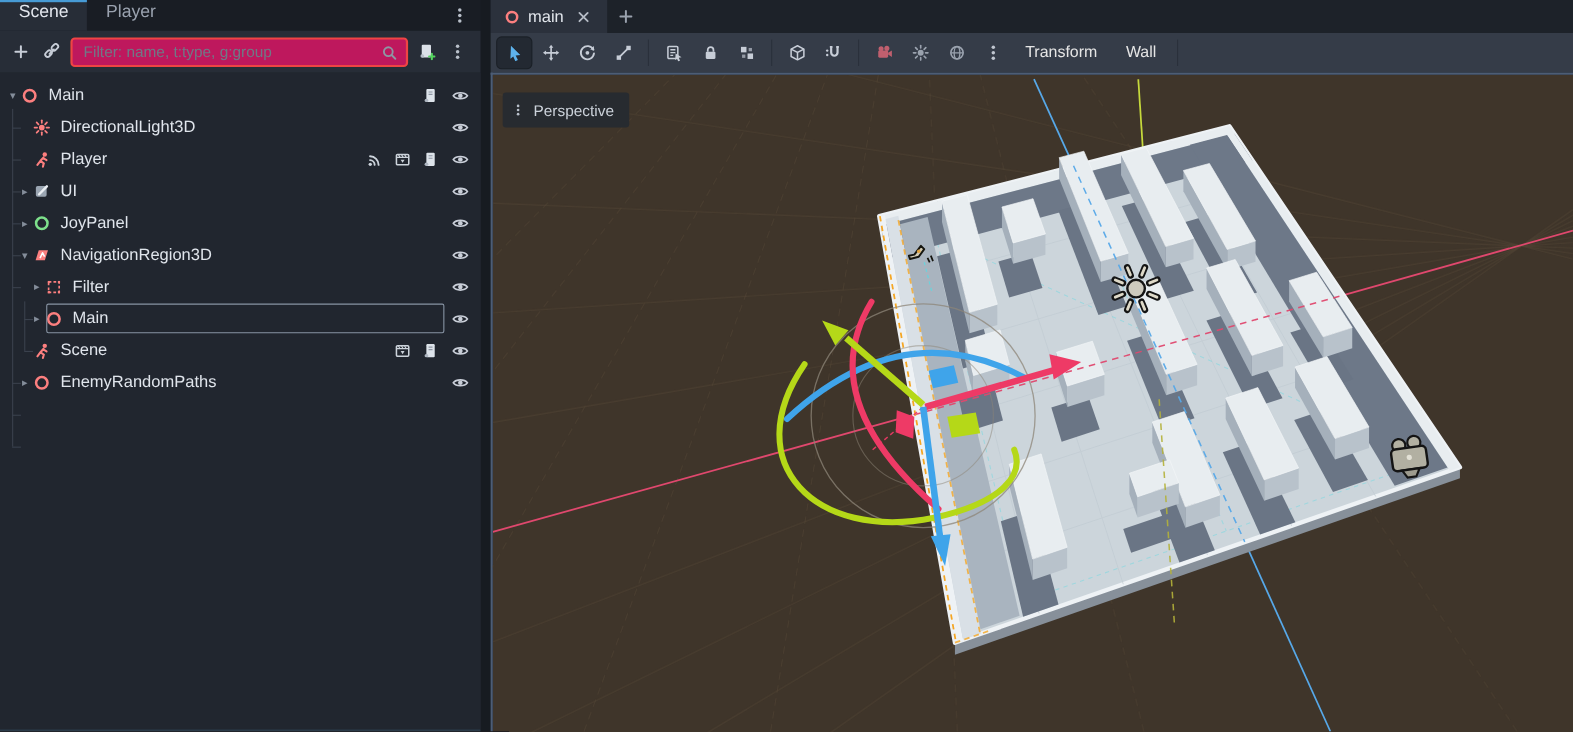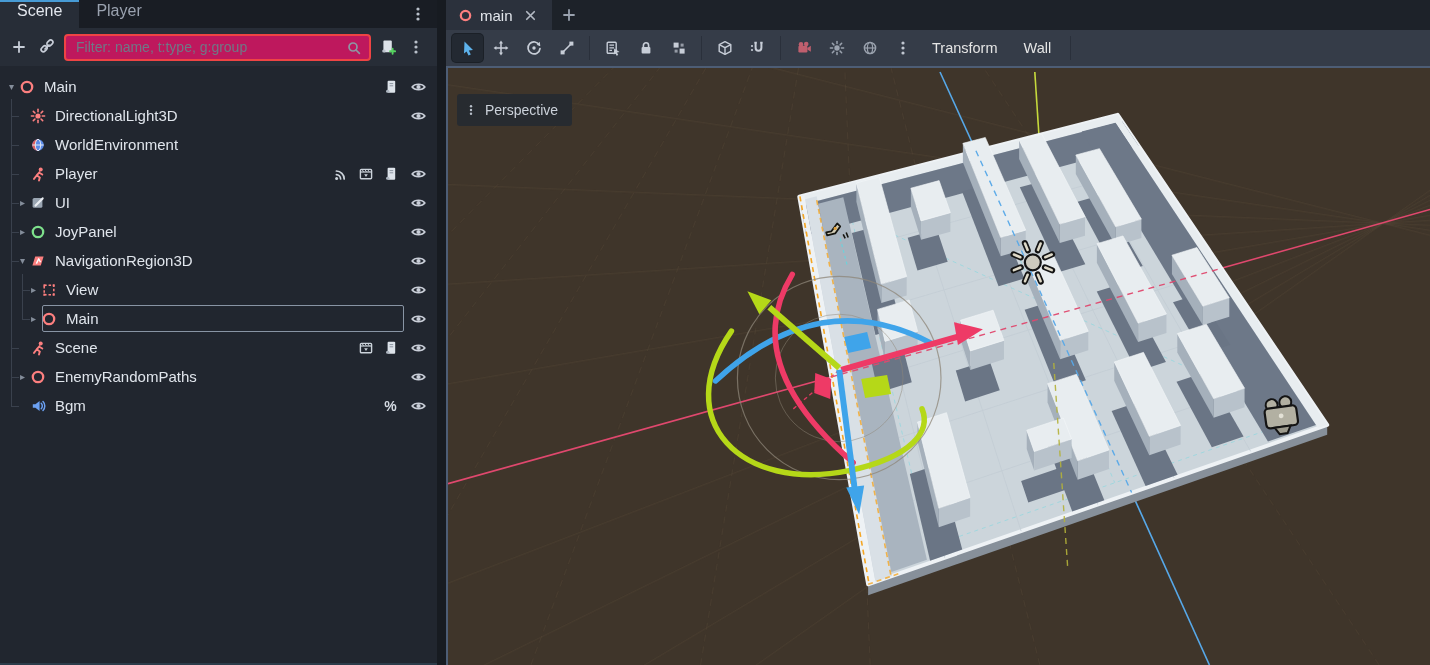--- a/index.html
+++ b/index.html
@@ -57,21 +57,21 @@
              padding:0 6px; gap:2px; }
   .tb-btn { width:31px; height:28px; display:flex; align-items:center; justify-content:center;
             border-radius:4px; flex:0 0 auto; }
   .tb-btn.active { background:#232932; box-shadow:0 0 0 1px #1b2027; }
   .tb-sep { width:1px; height:24px; background:#2a303b; margin:0 5px; flex:0 0 auto; }
   .tb-menu { color:#e5e5e5; font-size:14.5px; padding:0 12px; flex:0 0 auto; }
 
   .canvas-wrap { flex:1; position:relative; border-top:2px solid #4d5d75;
                  border-left:2px solid #4d5d75; min-height:0; }
   .canvas-wrap svg.scene3d { position:absolute; inset:0; width:100%; height:100%; display:block; }
-  .persp-btn { position:absolute; left:9px; top:26px; background:rgba(37,42,49,0.92);
+  .persp-btn { position:absolute; left:9px; top:16px; background:rgba(37,42,49,0.92);
      border-radius:3px; display:flex; align-items:center; gap:8px; padding:5px 14px 5px 8px; }
   .persp-btn span.lbl { color:#ccd2da; font-size:14px; }
 </style>
 </head>
 <body>
 
 <div class="app">
 
   <div class="dock">
     <div class="dock-tabs">
@@ -185,35 +185,20 @@
               <path d="M1.6 8C4.2 4.4 11.8 4.4 14.4 8 11.8 11.6 4.2 11.6 1.6 8z" stroke="#c9ced8" stroke-width="1.5" fill="none"></path>
               <circle cx="8" cy="8" r="2.1" fill="#c9ced8"></circle>
             </svg>
           </span>
         </div>
         <div class="tree-row">
           <span class="tr-spacer" style="width:15px"></span>
           <span class="tr-arrow"></span>
           <span class="tr-icon">
             <svg width="16" height="16" viewBox="0 0 16 16">
-              <circle cx="8" cy="8" r="5.8" fill="#5b8be8"></circle>
-              <path d="M8 2.2a5.8 5.8 0 0 0 0 11.6 9 9 0 0 1-2.6-5.8A9 9 0 0 1 8 2.2z" fill="#e05c5c"></path>
-              <ellipse cx="8" cy="8" rx="2.7" ry="5.7" stroke="#dfe7f5" stroke-width="1" fill="none"></ellipse>
-              <path d="M2.3 8h11.4" stroke="#dfe7f5" stroke-width="1"></path>
-            </svg>
-          </span>
-          <span class="tr-label">WorldEnvironment</span>
-          <span class="tr-fill"></span>
-          <span class="tr-eye"></span>
-        </div>
-        <div class="tree-row">
-          <span class="tr-spacer" style="width:15px"></span>
-          <span class="tr-arrow"></span>
-          <span class="tr-icon">
-            <svg width="16" height="16" viewBox="0 0 16 16">
               <circle cx="10.7" cy="3.4" r="2" fill="#fc7f7f"></circle>
               <g stroke="#fc7f7f" stroke-width="1.9" stroke-linecap="round" fill="none">
                 <path d="M9.6 6.1L6.8 9.2M6.8 9.2L4 12.9M6.8 9.2l3 2.3-.8 3M9.3 6.7l3 1.8"></path>
               </g>
             </svg>
           </span>
           <span class="tr-label">Player</span>
           <span class="tr-fill"></span>
           <span class="tr-badge">
             <svg width="16" height="16" viewBox="0 0 16 16">
@@ -303,21 +288,21 @@
             <svg width="16" height="16" viewBox="0 0 16 16">
               <rect x="3.2" y="3.2" width="9.6" height="9.6" stroke="#fc7f7f" stroke-width="1.5" fill="none" stroke-dasharray="2.5 1.9"></rect>
               <g fill="#fc7f7f">
                 <rect x="2.4" y="2.4" width="2" height="2"></rect>
                 <rect x="11.6" y="2.4" width="2" height="2"></rect>
                 <rect x="2.4" y="11.6" width="2" height="2"></rect>
                 <rect x="11.6" y="11.6" width="2" height="2"></rect>
               </g>
             </svg>
           </span>
-          <span class="tr-label">View</span>
+          <span class="tr-label">Filter</span>
           <span class="tr-fill"></span>
           <span class="tr-eye">
             <svg width="17" height="16" viewBox="0 0 16 16">
               <path d="M1.6 8C4.2 4.4 11.8 4.4 14.4 8 11.8 11.6 4.2 11.6 1.6 8z" stroke="#c9ced8" stroke-width="1.5" fill="none"></path>
               <circle cx="8" cy="8" r="2.1" fill="#c9ced8"></circle>
             </svg>
           </span>
         </div>
         <div class="tree-row">
           <span class="tr-spacer" style="width:26px"></span>
@@ -375,39 +360,20 @@
         <div class="tree-row">
           <span class="tr-spacer" style="width:15px"></span>
           <span class="tr-arrow">▸</span>
           <span class="tr-icon">
             <svg width="16" height="16" viewBox="0 0 16 16">
               <circle cx="8" cy="8" r="5.2" stroke="#fc7f7f" stroke-width="2.3" fill="none"></circle>
             </svg>
           </span>
           <span class="tr-label">EnemyRandomPaths</span>
           <span class="tr-fill"></span>
-          <span class="tr-eye">
-            <svg width="17" height="16" viewBox="0 0 16 16">
-              <path d="M1.6 8C4.2 4.4 11.8 4.4 14.4 8 11.8 11.6 4.2 11.6 1.6 8z" stroke="#c9ced8" stroke-width="1.5" fill="none"></path>
-              <circle cx="8" cy="8" r="2.1" fill="#c9ced8"></circle>
-            </svg>
-          </span>
-        </div>
-        <div class="tree-row">
-          <span class="tr-spacer" style="width:15px"></span>
-          <span class="tr-arrow"></span>
-          <span class="tr-icon">
-            <svg width="16" height="16" viewBox="0 0 16 16">
-              <path d="M2.8 6.2h2.6L9.6 3v10L5.4 9.8H2.8z" fill="#6ba0f2"></path>
-              <path d="M11.2 5.3a3.8 3.8 0 0 1 0 5.4M13 3.6a6.3 6.3 0 0 1 0 8.8" stroke="#6ba0f2" stroke-width="1.5" fill="none" stroke-linecap="round"></path>
-            </svg>
-          </span>
-          <span class="tr-label">Bgm</span>
-          <span class="tr-fill"></span>
-          <span class="tr-badge" style="color:#d4dae2;font-size:14px;font-weight:bold">%</span>
           <span class="tr-eye">
             <svg width="17" height="16" viewBox="0 0 16 16">
               <path d="M1.6 8C4.2 4.4 11.8 4.4 14.4 8 11.8 11.6 4.2 11.6 1.6 8z" stroke="#c9ced8" stroke-width="1.5" fill="none"></path>
               <circle cx="8" cy="8" r="2.1" fill="#c9ced8"></circle>
             </svg>
           </span>
         </div>
         <div class="guide" style="left: 11px; top: 32.5px; width: 1px; height: 307px;"></div>
         <div class="guide" style="left: 11px; top: 49.5px; width: 8px; height: 1px;"></div>
         <div class="guide" style="left: 11px; top: 78.5px; width: 8px; height: 1px;"></div>

